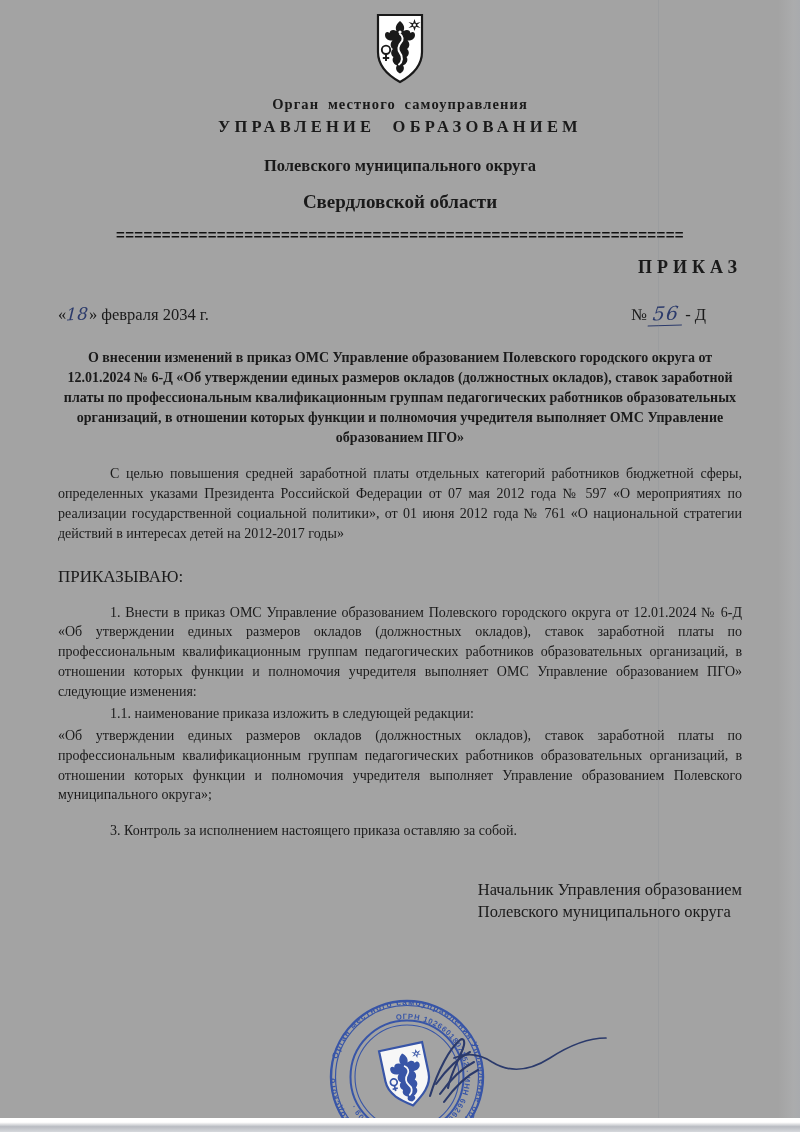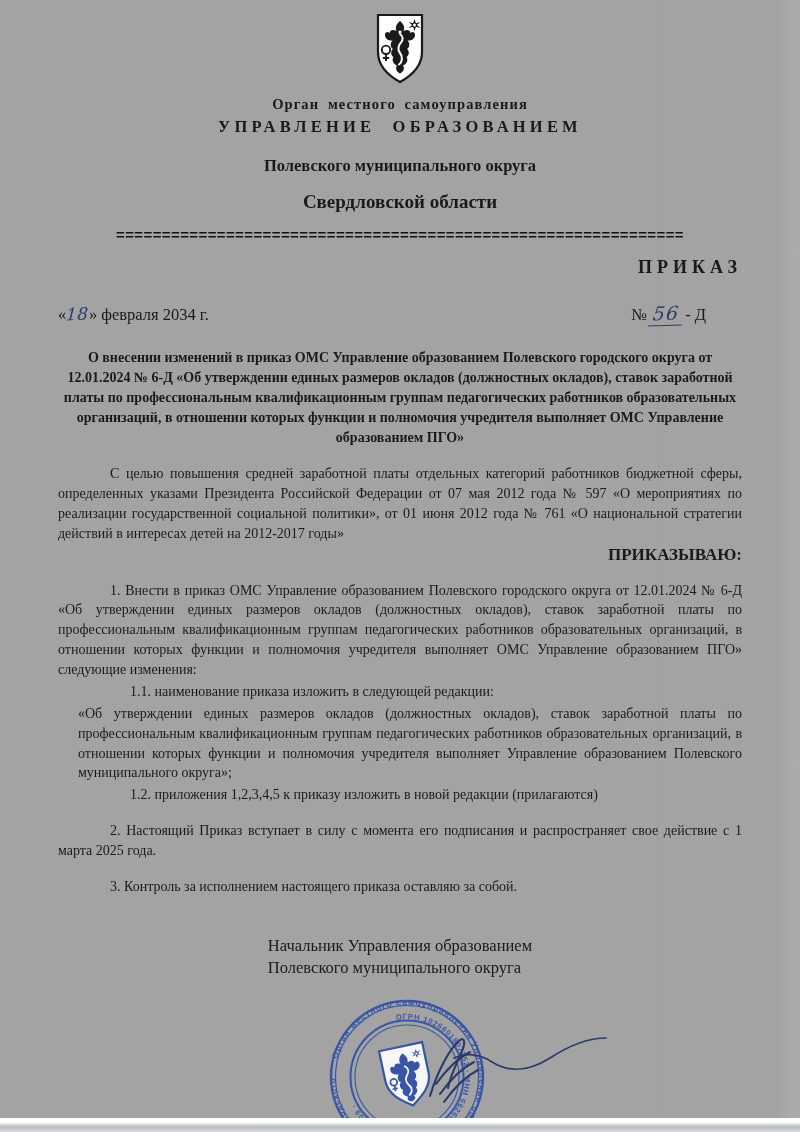--- a/index.html
+++ b/index.html
@@ -162,34 +162,34 @@
   
   .para {
     margin-top: 16px;
     text-align: justify;
     text-justify: inter-word;
     font-size: 14px;
     line-height: 1.42;
     text-indent: 52px;
   }
   .para.noindent { text-indent: 0; }
-  .para.tight { margin-top: 2px; margin-left: 20px; }
+  .para.tight { margin-top: 2px; }
 
   .orders-head {
-    margin-top: 1px;
-    font-weight: bold;
+    margin-top: 23px;
+    font-weight: normal;
     font-size: 17px;
-    text-align: right;
+    text-align: left;
   }
 
   
   .signature {
     margin-top: 38px;
     display: flex;
-    justify-content: center;
+    justify-content: flex-end;
     align-items: flex-start;
     font-size: 16.5px;
     line-height: 1.35;
   }
   .sig-left  { white-space: nowrap; }
   .sig-right { white-space: nowrap; padding-top: 22px; padding-right: 10px; }
 
   
   .stamp {
     position: absolute;
@@ -278,22 +278,20 @@
 
     <div class="title">О внесении изменений в приказ ОМС Управление образованием Полевского городского округа от 12.01.2024 № 6-Д «Об утверждении единых размеров окладов (должностных окладов), ставок заработной платы по профессиональным квалификационным группам педагогических работников образовательных организаций, в отношении которых функции и полномочия учредителя выполняет ОМС Управление образованием ПГО»</div>
 
     <div class="para">С целью повышения средней заработной платы отдельных категорий работников бюджетной сферы, определенных указами Президента Российской Федерации от 07 мая 2012 года № 597 «О мероприятиях по реализации государственной социальной политики», от 01 июня 2012 года № 761 «О национальной стратегии действий в интересах детей на 2012-2017 годы»</div>
 
     <div class="orders-head">ПРИКАЗЫВАЮ:</div>
 
     <div class="para">1. Внести в приказ ОМС Управление образованием Полевского городского округа от 12.01.2024 № 6-Д «Об утверждении единых размеров окладов (должностных окладов), ставок заработной платы по профессиональным квалификационным группам педагогических работников образовательных организаций, в отношении которых функции и полномочия учредителя выполняет ОМС Управление образованием ПГО» следующие изменения:</div>
     <div class="para tight">1.1. наименование приказа изложить в следующей редакции:</div>
     <div class="para tight noindent">«Об утверждении единых размеров окладов (должностных окладов), ставок заработной платы по профессиональным квалификационным группам педагогических работников образовательных организаций, в отношении которых функции и полномочия учредителя выполняет Управление образованием Полевского муниципального округа»;</div>
-    <div class="para tight">1.2. приложения 1,2,3,4,5 к приказу изложить в новой редакции (прилагаются)</div>
-    <div class="para">2. Настоящий Приказ вступает в силу с момента его подписания и распространяет свое действие с 1 марта 2025 года.</div>
     <div class="para">3. Контроль за исполнением настоящего приказа оставляю за собой.</div>
 
     <div class="signature">
       <div class="sig-left">
         <div>Начальник Управления образованием</div>
         <div>Полевского муниципального округа</div>
       </div>
     </div>
 
   </div>

